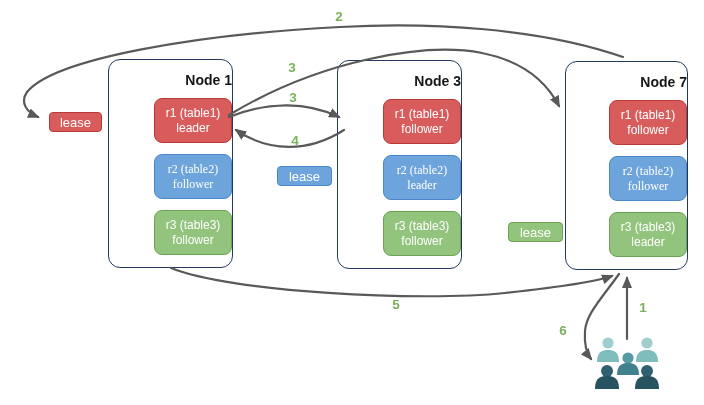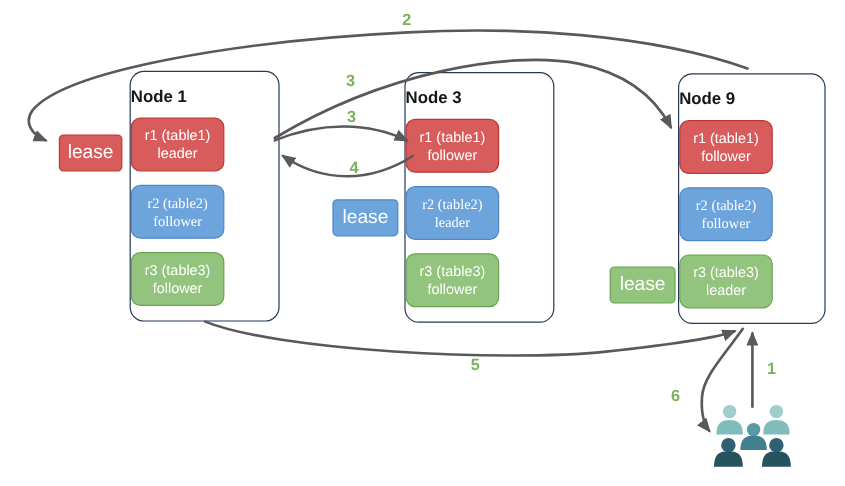--- a/index.html
+++ b/index.html
@@ -16,21 +16,21 @@
   .node {
     position: absolute;
     width: 125px;
     height: 209px;
     background: #ffffff;
     border: 1.5px solid var(--node-border, #24395c);
     border-radius: 12px;
     box-sizing: border-box;
     display: flex;
     flex-direction: column;
-    align-items: flex-start;
+    align-items: flex-end;
     padding-top: 11px;
   }
   .node-title {
     font-size: 14px;
     font-weight: bold;
     color: #161616;
     height: 18px;
     line-height: 18px;
     margin-bottom: 9px;
   }
@@ -51,26 +51,26 @@
     text-align: center;
   }
   .replica.red   { background: var(--red, #d95c5c);   border-color: var(--red-border, #b93a34); }
   .replica.blue  { background: var(--blue, #6da4db);  border-color: var(--blue-border, #4c88c9); font-family: Liberation Serif, serif; }
   .replica.green { background: var(--green, #92c47d); border-color: var(--green-border, #6ba254); }
 
   
   .lease {
     position: absolute;
     width: 55px;
-    height: 31px;
+    height: 20px;
     border-radius: 4px;
     box-sizing: border-box;
     border: 1.5px solid;
     color: #ffffff;
-    font-size: 16px;
+    font-size: 13px;
     display: flex;
     align-items: center;
     justify-content: center;
   }
   .lease.red   { background: var(--red, #d95c5c);   border-color: var(--red-border, #b93a34); width: 53px; }
   .lease.blue  { background: var(--blue, #6da4db);  border-color: var(--blue-border, #4c88c9); }
   .lease.green { background: var(--green, #92c47d); border-color: var(--green-border, #6ba254); }
 
   
   .step {
@@ -126,21 +126,21 @@
       <span>r2 (table2)</span>
       <span>leader</span>
     </div>
     <div class="replica green">
       <span>r3 (table3)</span>
       <span>follower</span>
     </div>
   </div>
 
   <div class="node" style="left:565px; top:61px; width:123px;">
-    <div class="node-title">Node 9</div>
+    <div class="node-title">Node 7</div>
     <div class="replica red">
       <span>r1 (table1)</span>
       <span>follower</span>
     </div>
     <div class="replica blue">
       <span>r2 (table2)</span>
       <span>follower</span>
     </div>
     <div class="replica green">
       <span>r3 (table3)</span>

